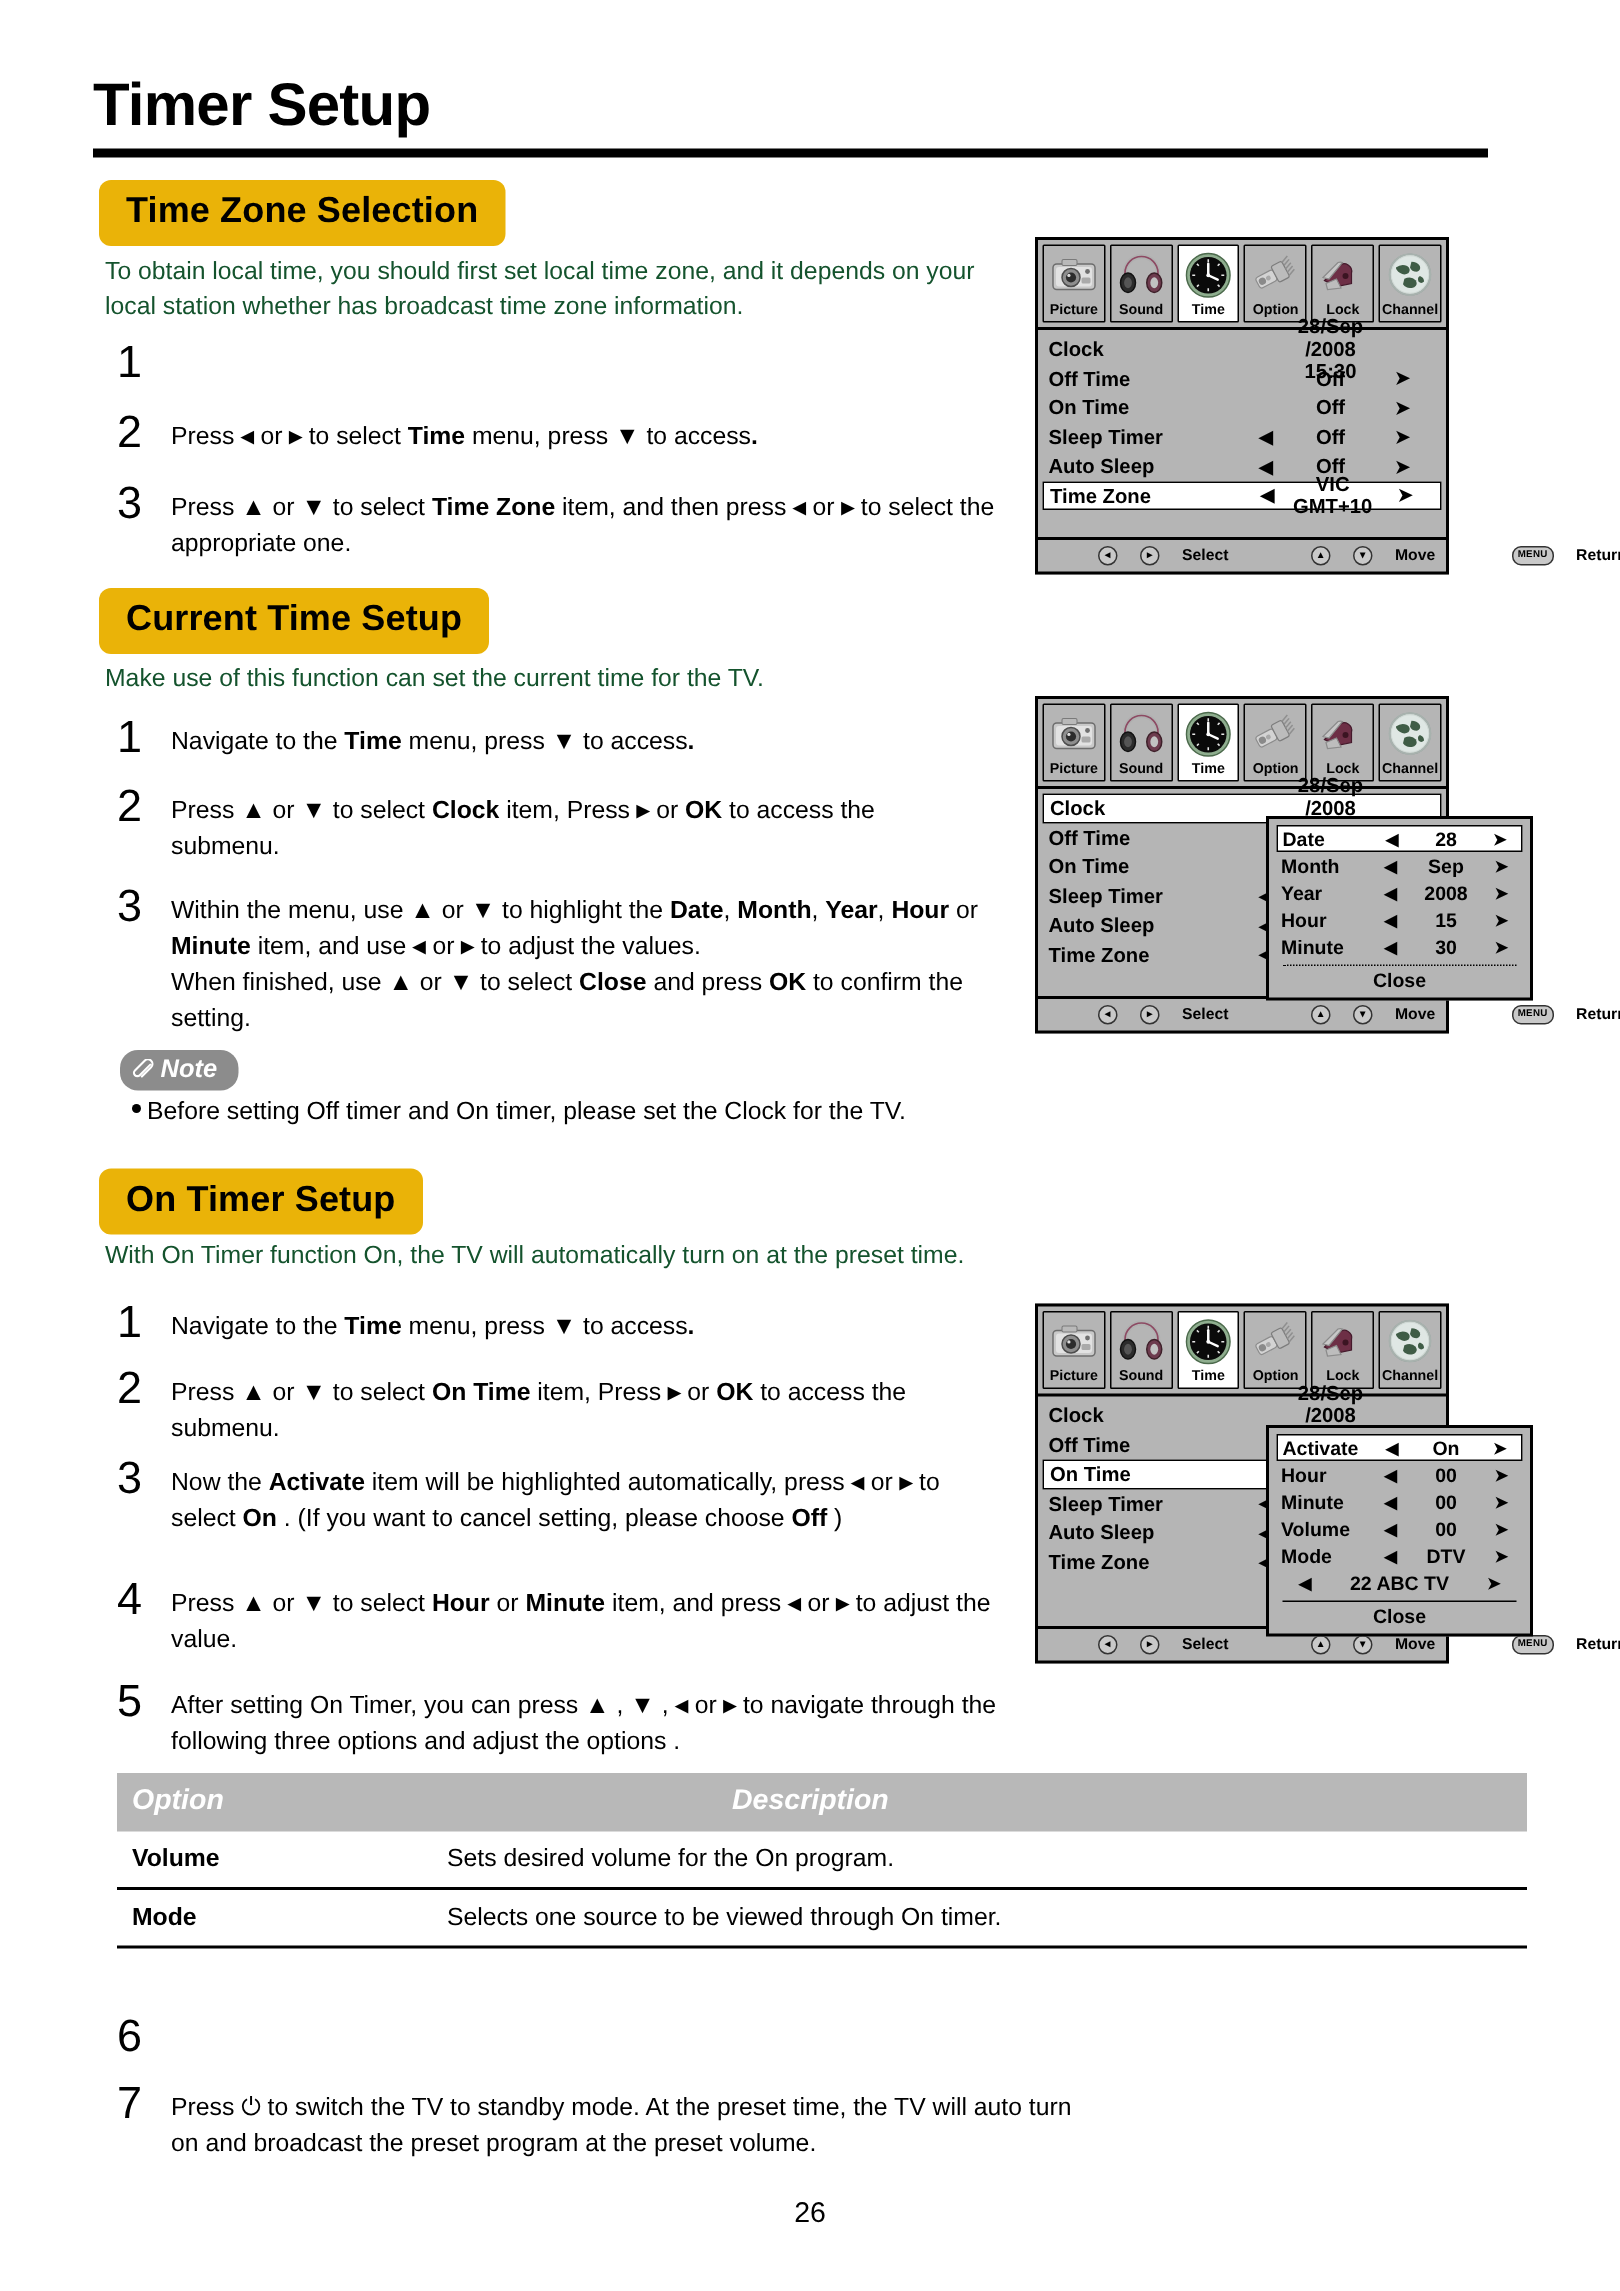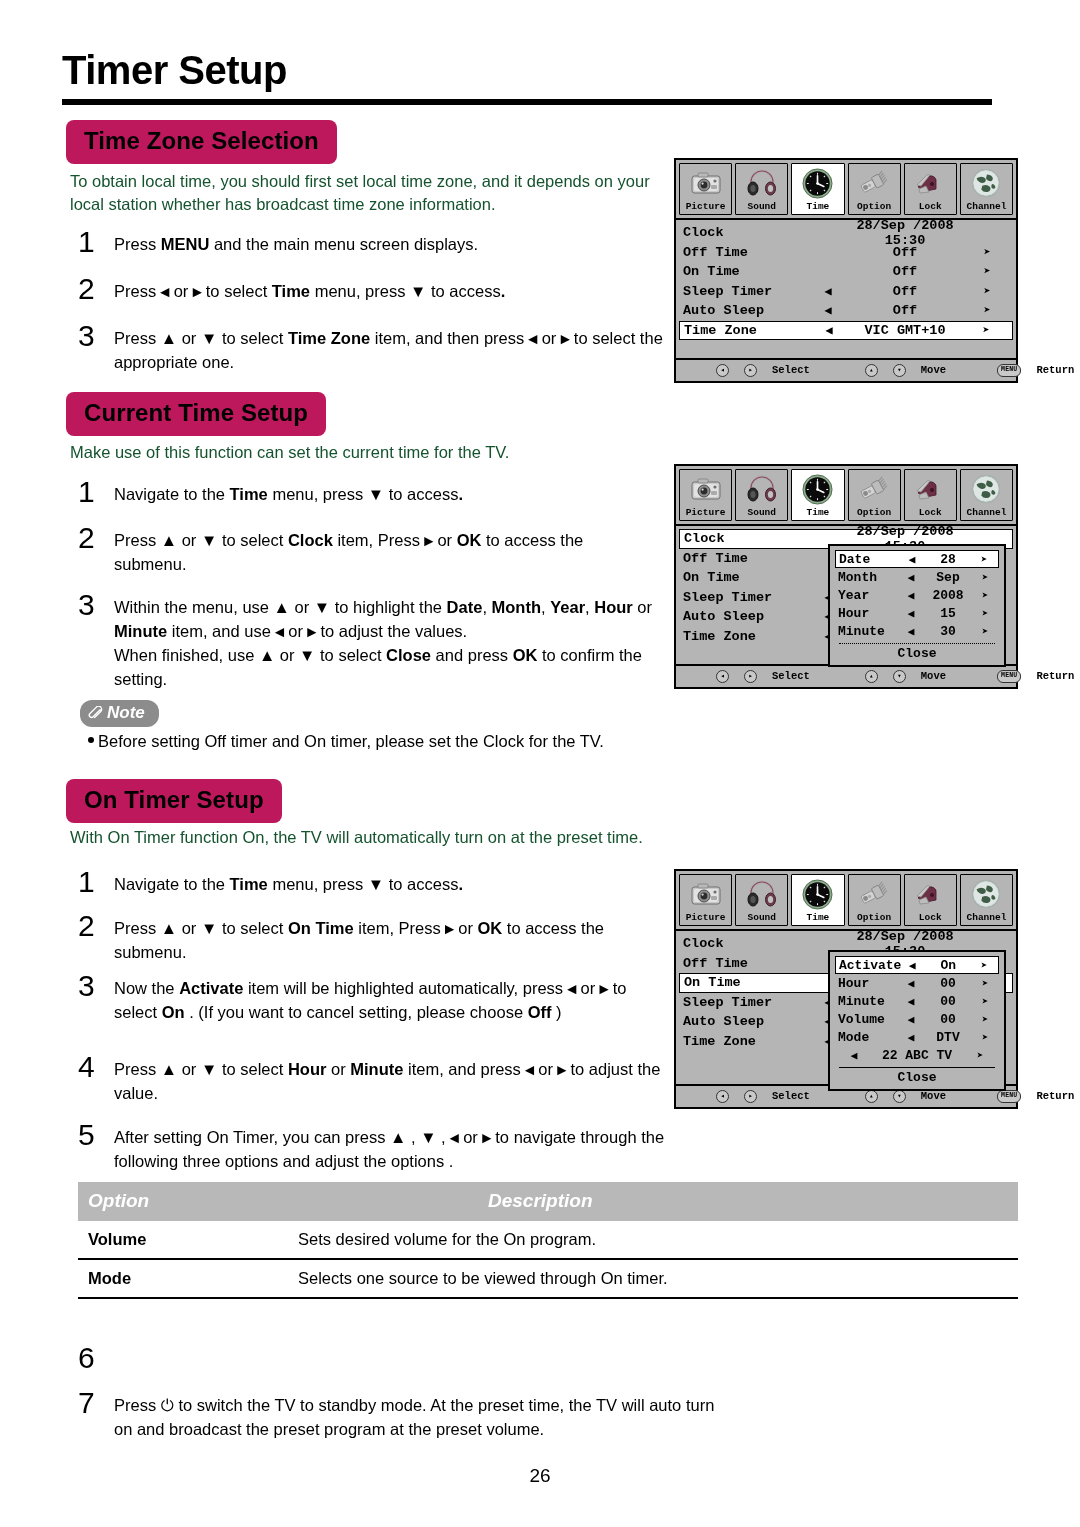--- a/index.html
+++ b/index.html
@@ -30,21 +30,21 @@
     left: 62px;
     top: 99px;
     width: 930px;
     height: 6px;
     background: #000;
   }
 
   
   .sec-badge {
     position: absolute;
-    background: #be185d;
+    background: #eab308;
     border-radius: 8px;
     font-size: 24px;
     font-weight: bold;
     padding: 7px 18px 9px 18px;
     letter-spacing: 0.1px;
     white-space: nowrap;
   }
 
   
   .para {
@@ -144,25 +144,26 @@
     text-align: center;
     font-size: 19px;
     top: 1465px;
   }
 
   
   
   
   .osd {
     position: absolute;
-    width: 344px;
+    width: 276px;
     background: #b5b5b5;
     border: 2px solid #000;
     box-sizing: border-box;
-    font-family: Liberation Mono, monospace;
+    font-family: Liberation Sans, sans-serif;
+    margin-left: 16px;
   }
   .osd-icons {
     display: flex;
     padding: 3px 3px 0 3px;
     gap: 3px;
   }
   .osd-icon {
     flex: 1 1 0;
     border: 1.5px solid #000;
     background: #b5b5b5;
@@ -290,21 +291,20 @@
 
 <div class="page-title">Timer Setup</div>
 <div class="title-rule"></div>
 
 <div class="sec-badge" style="left:66px; top:120px;">Time Zone Selection</div>
 
 <div class="para" style="left:70px; top:170px; width:585px;">To obtain local time, you should first set local time zone, and it depends on your local station whether has broadcast time zone information.</div>
 
 <div class="step" style="left:70px; top:228px; width:590px;">
   <div class="step-num">1</div>
-  <div class="step-text">Press <b>MENU</b> and the main menu screen displays.</div>
 </div>
 <div class="step" style="left:70px; top:275px; width:590px;">
   <div class="step-num">2</div>
   <div class="step-text">Press <b>◂</b> or <b>▸</b> to select <b>Time</b> menu, press <b>▼</b> to access<b>.</b></div>
 </div>
 <div class="step" style="left:70px; top:322px; width:595px;">
   <div class="step-num">3</div>
   <div class="step-text">Press <b>▲</b> or <b>▼</b> to select <b>Time Zone</b> item, and then press <b>◂</b> or <b>▸</b> to select the appropriate one.</div>
 </div>
 

